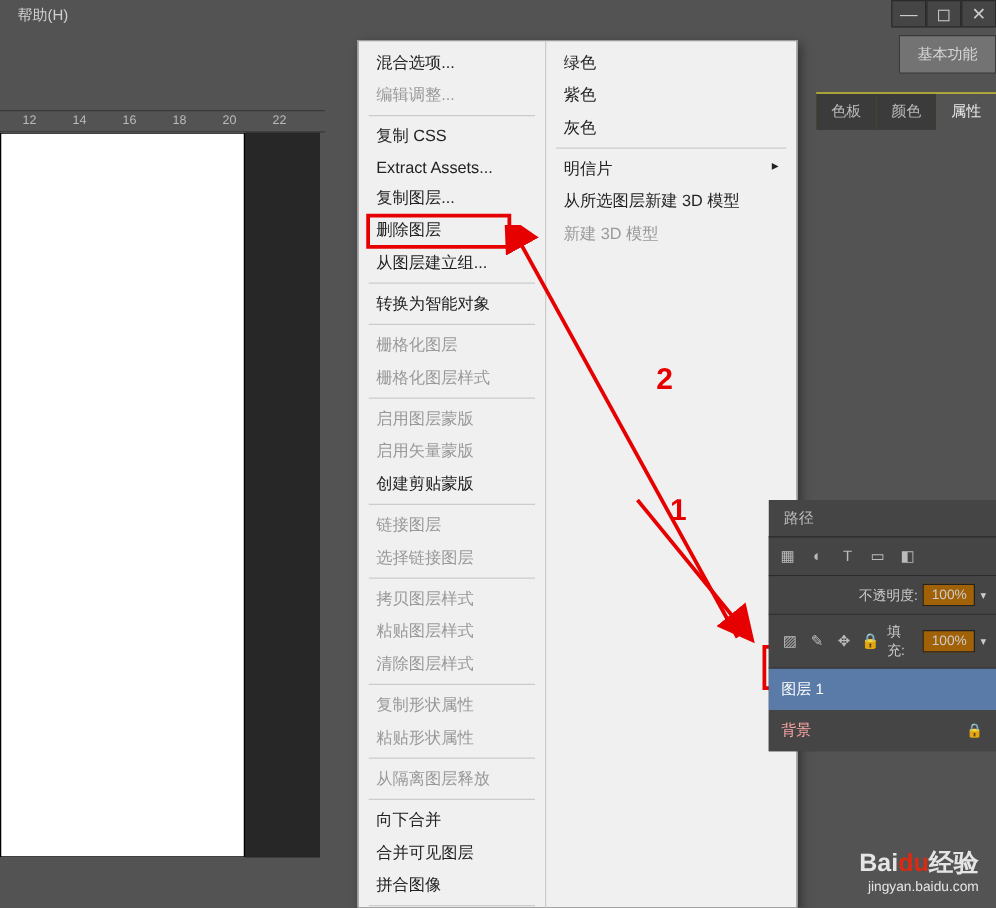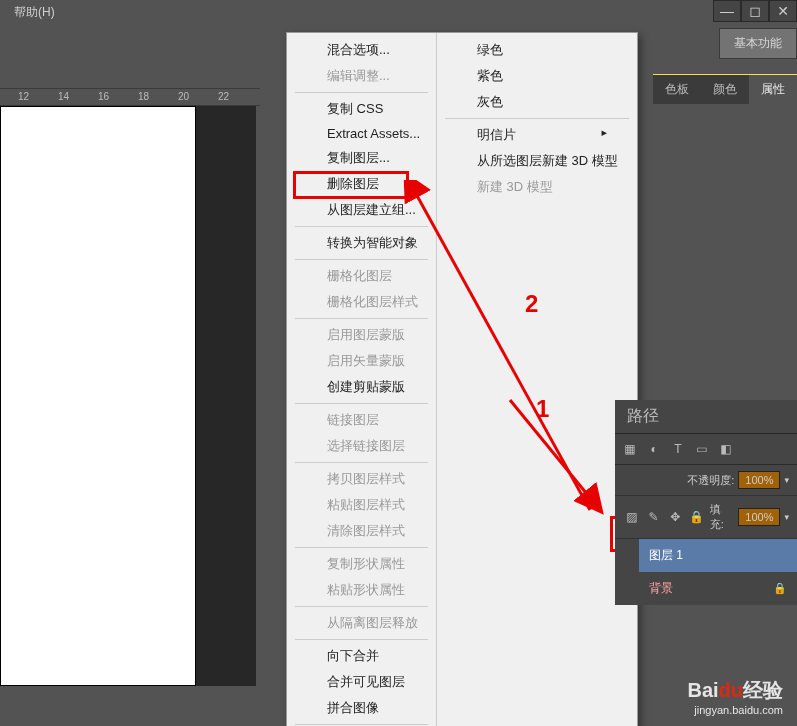--- a/index.html
+++ b/index.html
@@ -18,42 +18,42 @@
     .ruler { position: absolute; top: 88px; left: 0; width: 260px; height: 18px; background: #535353; border-top: 1px solid #3a3a3a; border-bottom: 1px solid #3a3a3a; }
     .ruler-mark { display: inline-block; font-size: 10px; color: #bbb; position: absolute; top: 2px; }
     
     .canvas { position: absolute; top: 106px; left: 0; width: 196px; height: 580px; background: #fff; border: 1px solid #000; }
     .canvas-edge { position: absolute; top: 106px; left: 196px; width: 60px; height: 580px; background: #272727; }
     
     .context-menu { position: absolute; top: 32px; left: 286px; background: #f0f0f0; border: 1px solid #999; box-shadow: 3px 3px 8px rgba(0,0,0,0.4); font-size: 13px; min-width: 350px; }
     .menu-col { display: flex; }
     .menu-left { width: 150px; border-right: 1px solid #ccc; padding: 4px 0; }
     .menu-right { width: 200px; padding: 4px 0; }
-    .menu-item { padding: 4px 30px; color: #222; cursor: pointer; white-space: nowrap; margin-left: 10px; }
+    .menu-item { padding: 4px 14px; color: #222; cursor: pointer; white-space: nowrap; }
     .menu-item.disabled { color: #999; }
     .menu-item.arrow::after { content: "▸"; float: right; font-size: 11px; }
     .menu-sep { height: 1px; background: #ccc; margin: 3px 8px; }
     .red-box { position: absolute; border: 3px solid #e60000; pointer-events: none; }
     
     .panel-tabs { position: absolute; top: 74px; right: 0; display: flex; background: #4d7c0f; border-top: 1px solid #fde047; }
     .panel-tab { padding: 6px 12px; color: #bbb; font-size: 12px; background: #3b3b3b; }
     .panel-tab.active { background: #535353; color: #e8e8e8; }
     
     .layers-panel { position: absolute; top: 400px; right: 0; width: 182px; background: #454545; }
     .layers-tabs { display: flex; }
-    .layers-tab { padding: 6px 12px; color: #bbb; font-size: 16px; }
+    .layers-tab { padding: 6px 12px; color: #bbb; font-size: 12px; }
     
     .layers-toolbar { display: flex; align-items: center; gap: 6px; padding: 6px; background: #454545; border-top: 1px solid #2a2a2a; border-bottom: 1px solid #2a2a2a; }
     .lt-icon { width: 18px; height: 18px; color: #bbb; display: flex; align-items: center; justify-content: center; font-size: 12px; }
     
     .opacity-row { display: flex; align-items: center; justify-content: flex-end; padding: 6px 8px; background: #454545; color: #ccc; font-size: 11px; gap: 4px; border-bottom: 1px solid #333; }
     .opacity-val { background: #a16207; padding: 2px 6px; border: 1px solid #222; }
     .opacity-arrow { font-size: 9px; }
     
-    .layer-row { padding: 8px 10px; background: #5a7aa8; color: #fff; font-size: 12px; margin-left: 24px; }
+    .layer-row { padding: 8px 10px; background: #5a7aa8; color: #fff; font-size: 12px; }
     .layer-row.bg { background: #454545; color: #fca5a5; display: flex; justify-content: space-between; align-items: center; }
     .lock-icon { font-size: 11px; }
     
     .konami-arrow { position: absolute; color: #e60000; pointer-events: none; }
     .annotation-num { position: absolute; color: #e60000; font-size: 24px; font-weight: bold; pointer-events: none; }
     
     .watermark { position: absolute; bottom: 10px; right: 14px; color: rgba(255,255,255,0.85); font-size: 11px; text-align: right; margin-left: 43px; }
     .watermark-logo { font-size: 20px; font-weight: bold; }
     .watermark-logo .red { color: #de2910; }
   </style>

